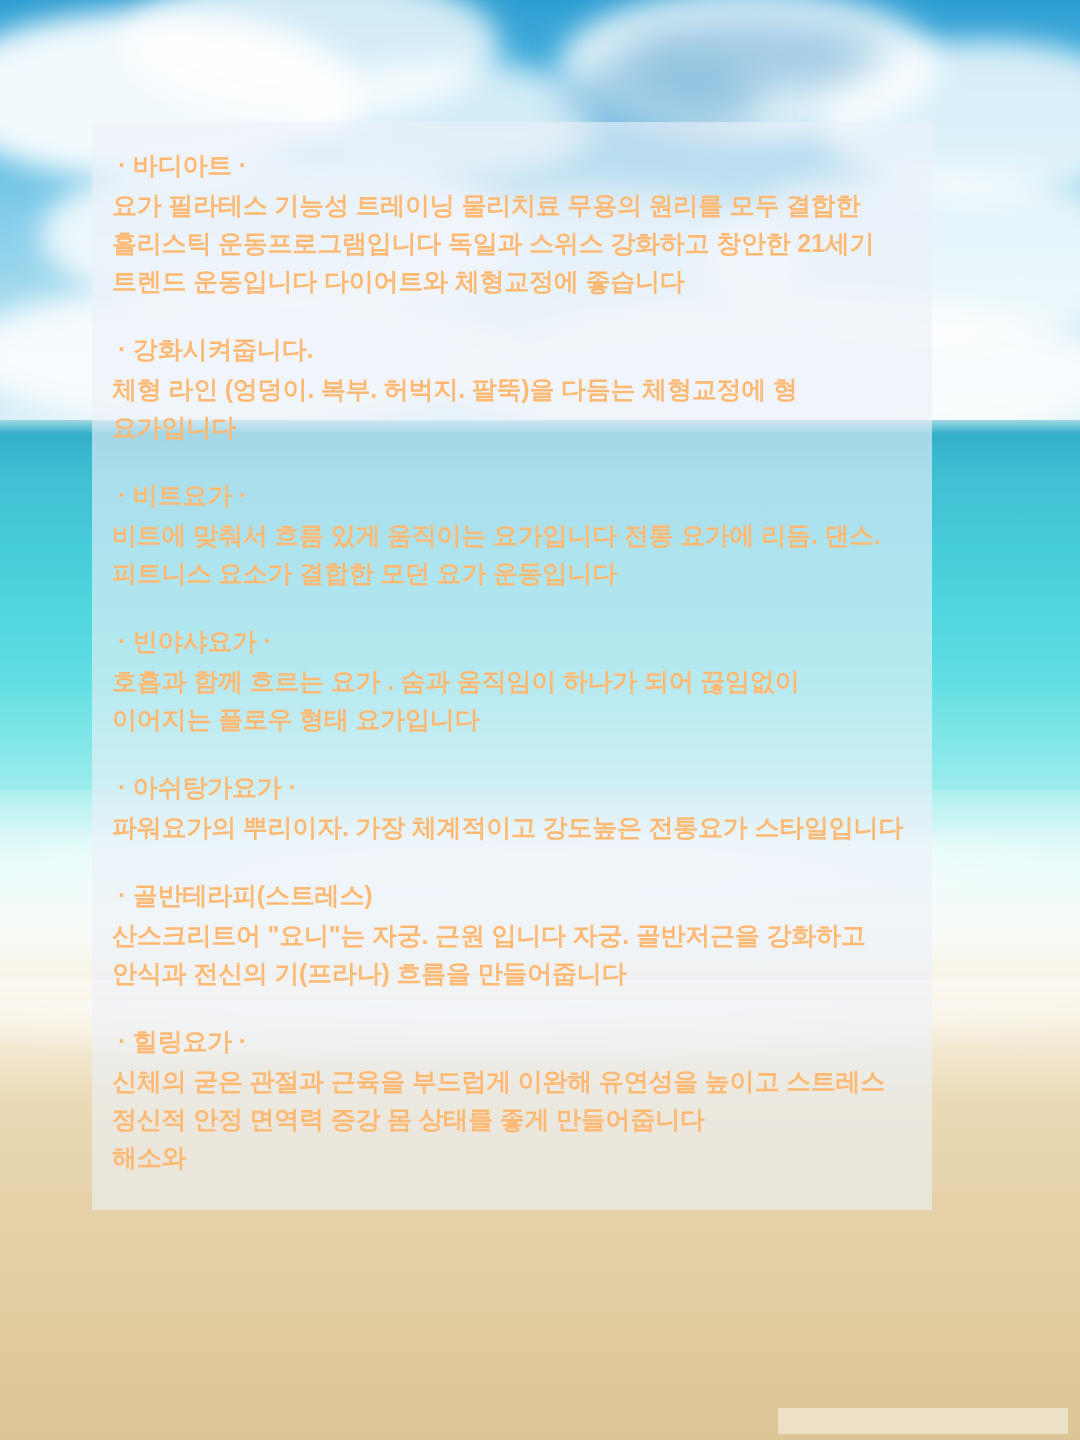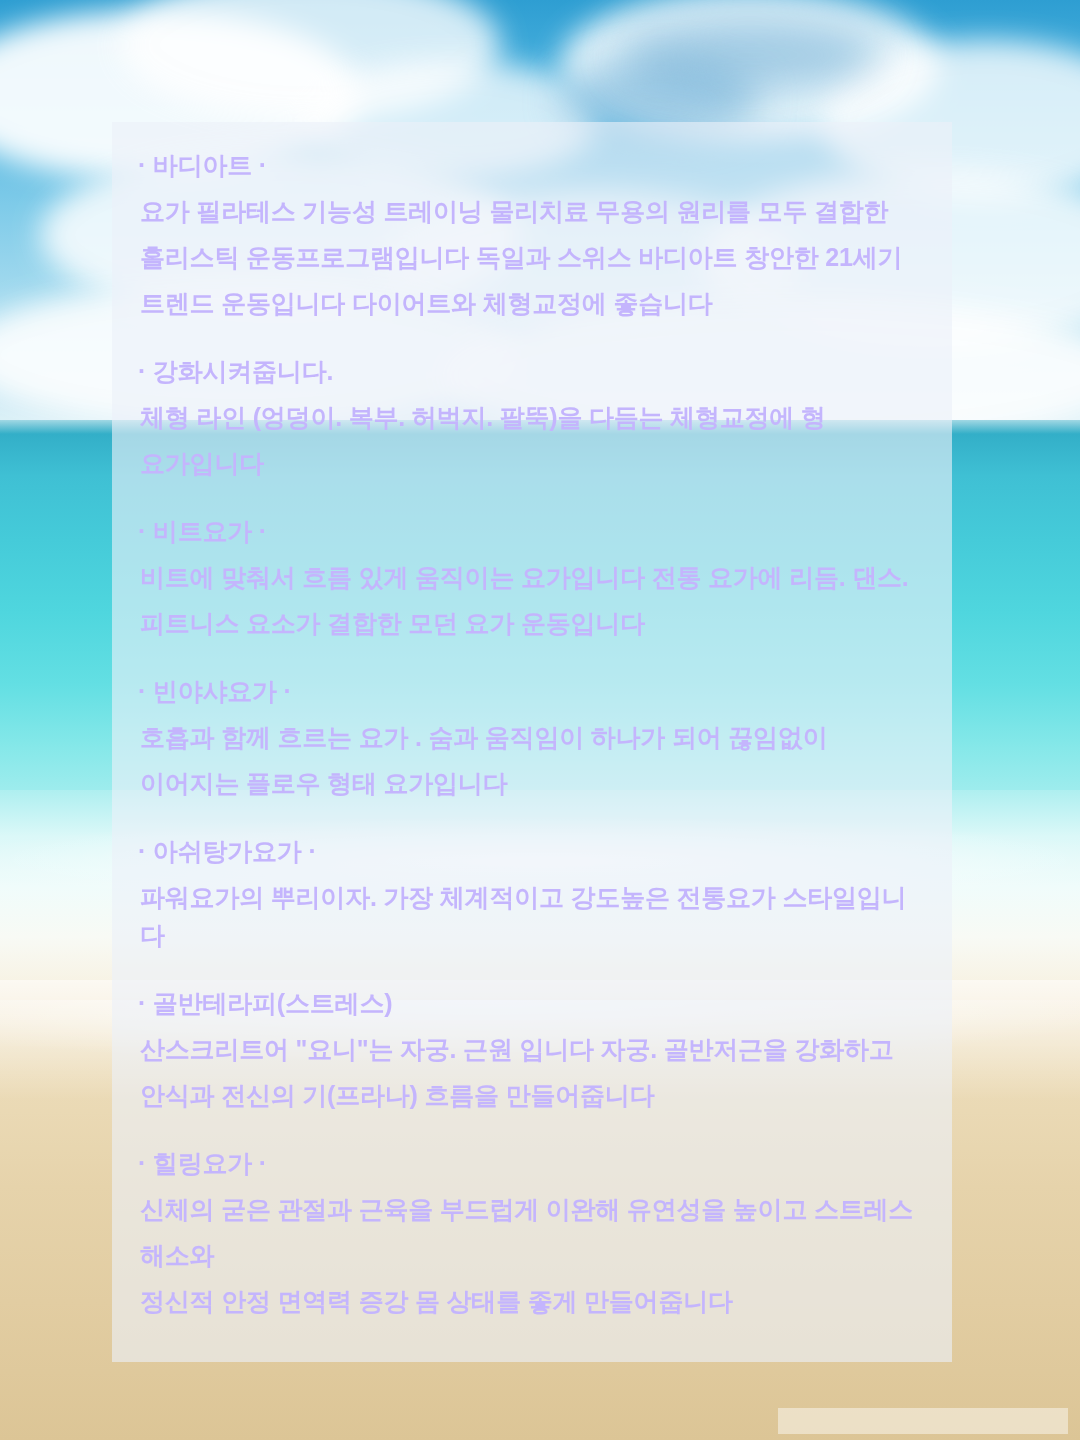--- a/index.html
+++ b/index.html
@@ -117,41 +117,41 @@
   .wetline {
     position: absolute;
     left: -5%; width: 110%;
     top: 1000px; height: 60px;
     background: radial-gradient(ellipse at 45% 0%, rgba(255,255,255,.85) 0%, rgba(255,255,255,0) 75%);
   }
 
   
   .card {
     position: absolute;
-    left: 112px;
+    left: 92px;
     top: 122px;
     width: 840px;
     padding: 24px 20px 34px 20px;
     box-sizing: border-box;
     background: rgba(236, 240, 248, 0.62);
-    color: #c4b5fd;
+    color: #fdba74;
     line-height: 1.52;
     font-size: 25px;
     font-weight: 700;
     letter-spacing: -0.2px;
   }
   .block { margin: 0 0 30px 0; }
   .block:last-child { margin-bottom: 0; }
   .heading {
     margin: 0 0 2px 6px;
     font-size: 25px;
     font-weight: 700;
   }
   .line {
-    margin: 8px;
+    margin: 0;
     font-size: 25px;
     font-weight: 700;
   }
 
   
   .bottom-bar {
     position: absolute;
     left: 778px;
     top: 1408px;
     width: 290px;
@@ -181,21 +181,21 @@
   <div class="surf"></div>
   <div class="sand"></div>
   <div class="wetline"></div>
 </div>
 
 <div class="card">
 
   <div class="block">
     <p class="heading">· 바디아트 ·</p>
     <p class="line">요가 필라테스 기능성 트레이닝 물리치료 무용의 원리를 모두 결합한</p>
-    <p class="line">홀리스틱 운동프로그램입니다 독일과 스위스 바디아트 창안한 21세기</p>
+    <p class="line">홀리스틱 운동프로그램입니다 독일과 스위스 강화하고 창안한 21세기</p>
     <p class="line">트렌드 운동입니다 다이어트와 체형교정에 좋습니다</p>
   </div>
 
   <div class="block">
     <p class="heading">· 강화시켜줍니다.</p>
     <p class="line">체형 라인 (엉덩이. 복부. 허벅지. 팔뚝)을 다듬는 체형교정에 형</p>
     <p class="line">요가입니다</p>
   </div>
 
   <div class="block">
@@ -217,19 +217,19 @@
 
   <div class="block">
     <p class="heading">· 골반테라피(스트레스)</p>
     <p class="line">산스크리트어 "요니"는 자궁. 근원 입니다 자궁. 골반저근을 강화하고</p>
     <p class="line">안식과 전신의 기(프라나) 흐름을 만들어줍니다</p>
   </div>
 
   <div class="block">
     <p class="heading">· 힐링요가 ·</p>
     <p class="line">신체의 굳은 관절과 근육을 부드럽게 이완해 유연성을 높이고 스트레스</p>
+    <p class="line">정신적 안정 면역력 증강 몸 상태를 좋게 만들어줍니다</p>
     <p class="line">해소와</p>
-    <p class="line">정신적 안정 면역력 증강 몸 상태를 좋게 만들어줍니다</p>
   </div>
 
 </div>
 
 <div class="bottom-bar"></div>
 
 </body></html>

